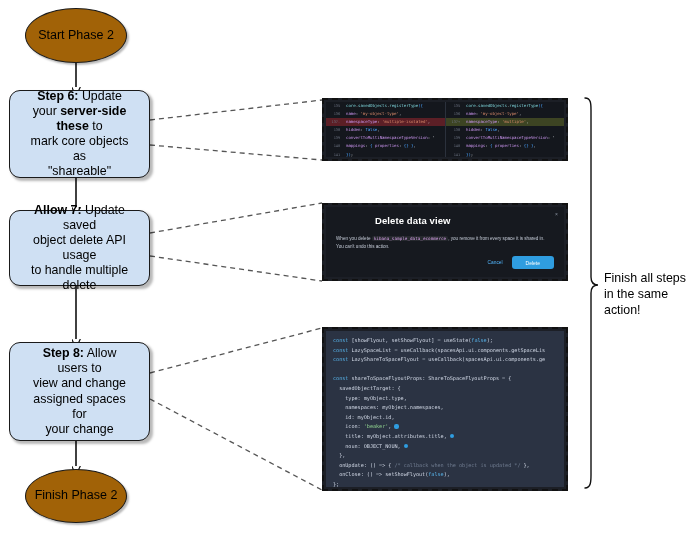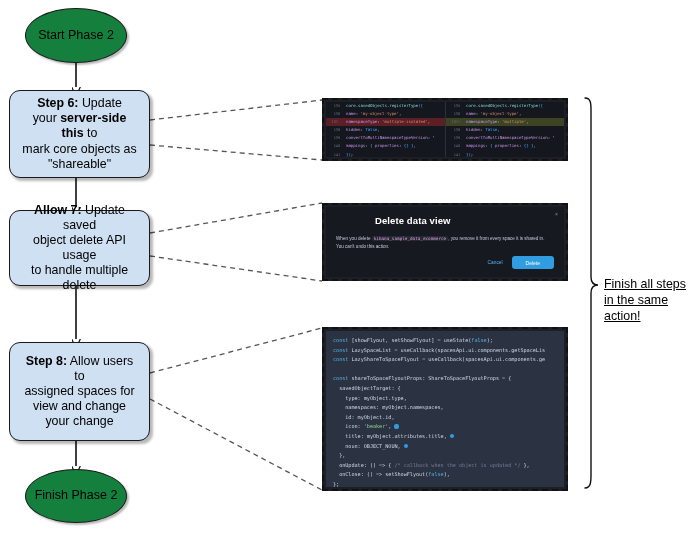--- a/index.html
+++ b/index.html
@@ -19,32 +19,32 @@
   
   .node {
     position: absolute;
     display: flex; align-items: center; justify-content: center;
     text-align: center;
     color: #000;
     line-height: 1.22;
   }
   .terminator {
     border: 1.4px solid #1a1a1a;
-    background: #15803d;
+    background: #a16207;
     border-radius: 50%;
     box-shadow: 2px 2px 2px rgba(0,0,0,0.28);
     font-size: 12.5px;
   }
   .process {
     border: 1.4px solid #1a1a1a;
     background: #cfe0f3;
     border-radius: 11px;
     box-shadow: 2.5px 2.5px 2.5px rgba(0,0,0,0.28);
     font-size: 12.4px;
-    padding: 2px 10px;
+    padding: 2px 18px;
     justify-content: flex-end;
   }
   .process b { font-weight: bold; }
 
   
   .shot {
     position: absolute;
     border: 2.4px dashed #111;
     background: #1c1f26;
     overflow: hidden;
@@ -147,39 +147,39 @@
              C591,481 591,488 585,488" fill="none" stroke="#111" stroke-width="1.4" stroke-linecap="round"></path>
   </svg>
 
   <div class="node terminator" style="left:25px; top:8px; width:102px; height:55px;">
     <span>Start Phase 2</span>
   </div>
 
   <div class="node process" style="left:9px; top:90px; width:141px; height:88px;">
     <div>
       <div><b>Step 6:</b><span> Update</span></div>
-      <div><span>your </span><b>server-side this</b><span> to</span></div>
+      <div><span>your </span><b>server-side these</b><span> to</span></div>
       <div>mark core objects as</div>
       <div>"shareable"</div>
     </div>
   </div>
 
   <div class="node process" style="left:9px; top:210px; width:141px; height:76px;">
     <div>
       <div><b>Allow 7:</b><span> Update saved</span></div>
       <div>object delete API usage</div>
       <div>to handle multiple delete</div>
     </div>
   </div>
 
   <div class="node process" style="left:9px; top:342px; width:141px; height:99px;">
     <div>
       <div><b>Step 8:</b><span> Allow users to</span></div>
+      <div>view and change</div>
       <div>assigned spaces for</div>
-      <div>view and change</div>
       <div>your change</div>
     </div>
   </div>
 
   <div class="node terminator" style="left:25px; top:469px; width:102px; height:54px;">
     <span>Finish Phase 2</span>
   </div>
 
   <div class="shot" style="left:322px; top:98px; width:246px; height:63px;">
     <div class="shot-inner">
@@ -281,19 +281,19 @@
           <div class="cline">    title: myObject.attributes.title, <span class="info-dot"></span></div>
           <div class="cline">    noun: OBJECT_NOUN, <span class="info-dot"></span></div>
           <div class="cline">  },</div>
           <div class="cline">  onUpdate: () =&gt; { <span class="c-com">/* callback when the object is updated */</span> },</div>
           <div class="cline">  onClose: () =&gt; setShowFlyout(<span class="c-bool">false</span>),</div>
           <div class="cline">};</div>
         </div>
     </div>
   </div>
 
-  <div class="brace-note" style="left:604px; top:276px; width:86px;text-decoration:underline;">
+  <div class="brace-note" style="left:604px; top:270px; width:86px;">
     <div>Finish all steps</div>
     <div>in the same</div>
     <div>action!</div>
   </div>
 
 </div>
 
 </body></html>

